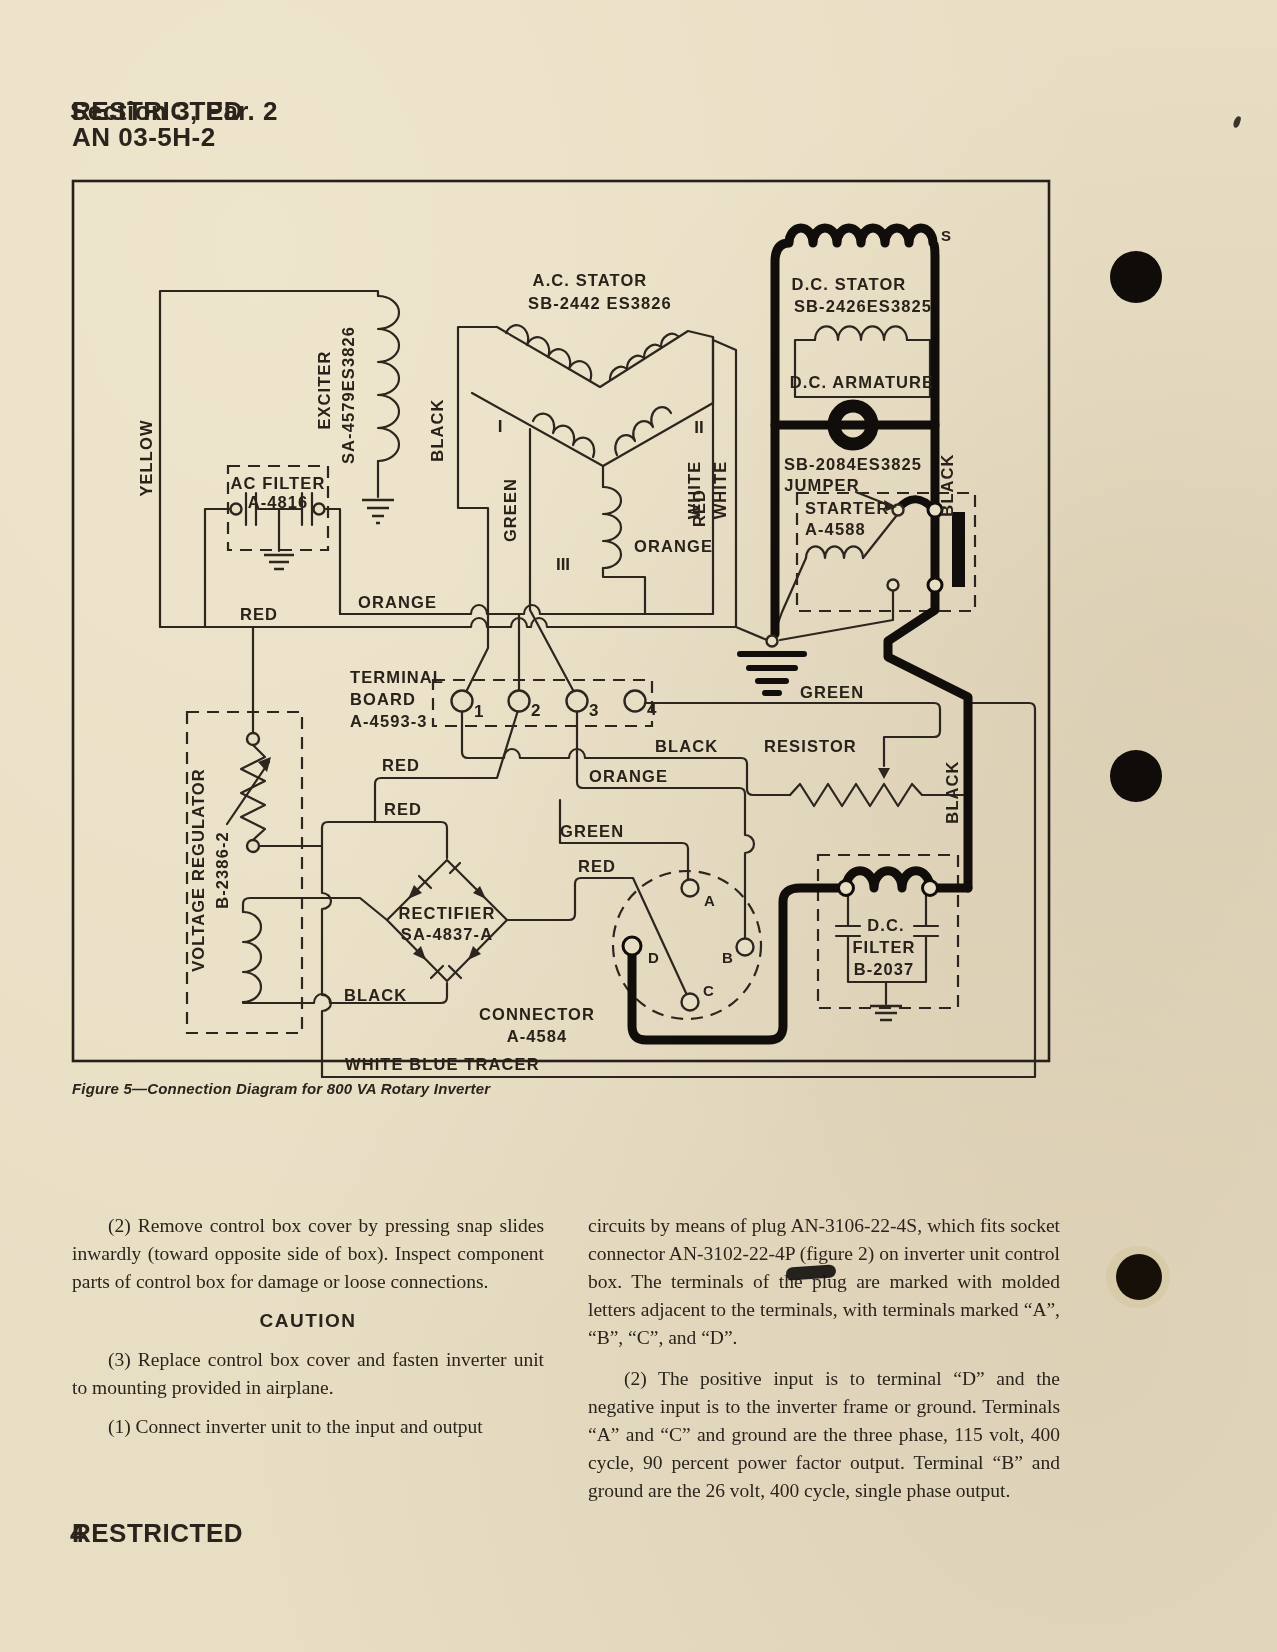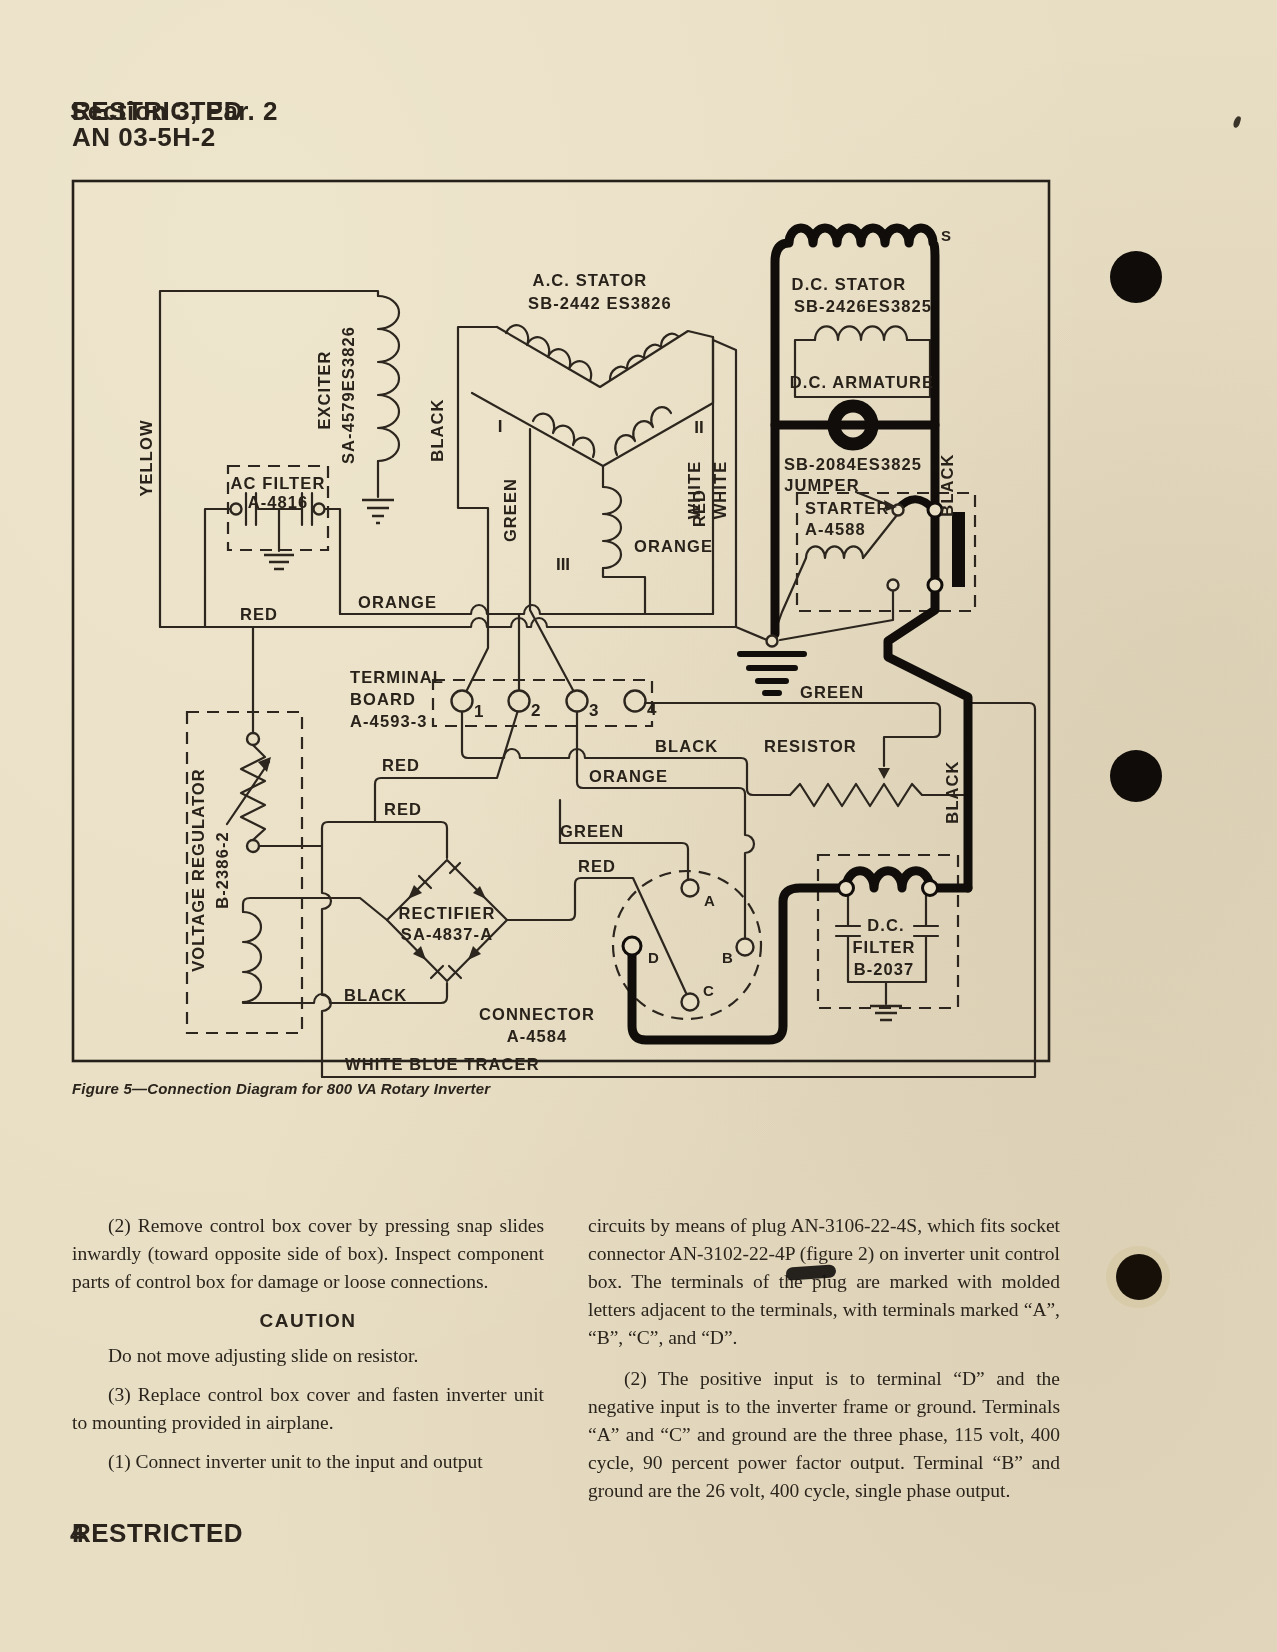--- a/index.html
+++ b/index.html
@@ -227,21 +227,20 @@
     <text class="dl" transform="rotate(-90 958,792)" x="958" y="792" text-anchor="middle">BLACK</text>
     <text class="dl" x="345" y="1070">WHITE BLUE TRACER</text>
   </g>
 </svg>
 
 <div class="abs caption centerband" style="top:1080px;">Figure 5—Connection Diagram for 800 VA Rotary Inverter</div>
 
 <div class="abs col" style="left:72px;top:1212px;">
   <p class="para">(2) Remove control box cover by pressing snap slides inwardly (toward opposite side of box). Inspect component parts of control box for damage or loose connections.</p>
   <p class="para caution-h">CAUTION</p>
-  <p class="para blk">Do not move adjusting slide on resistor.</p>
   <p class="para blk mt">(3) Replace control box cover and fasten inverter unit to mounting provided in airplane.</p>
   <p class="para mt">(1) Connect inverter unit to the input and output</p>
 </div>
 
 <div class="abs col" style="left:588px;top:1212px;">
   <p class="para" style="text-indent:0;">circuits by means of plug AN-3106-22-4S, which fits socket connector AN-3102-22-4P (figure 2) on inverter unit control box. The terminals of the plug are marked with molded letters adjacent to the terminals, with terminals marked “A”, “B”, “C”, and “D”.</p>
   <p class="para" style="margin-top:13px;">(2) The positive input is to terminal “D” and the negative input is to the inverter frame or ground. Terminals “A” and “C” and ground are the three phase, 115 volt, 400 cycle, 90 percent power factor output. Terminal “B” and ground are the 26 volt, 400 cycle, single phase output.</p>
 </div>
 
 <div class="abs smudge" style="left:786px;top:1266px;width:50px;height:13px;"></div>

